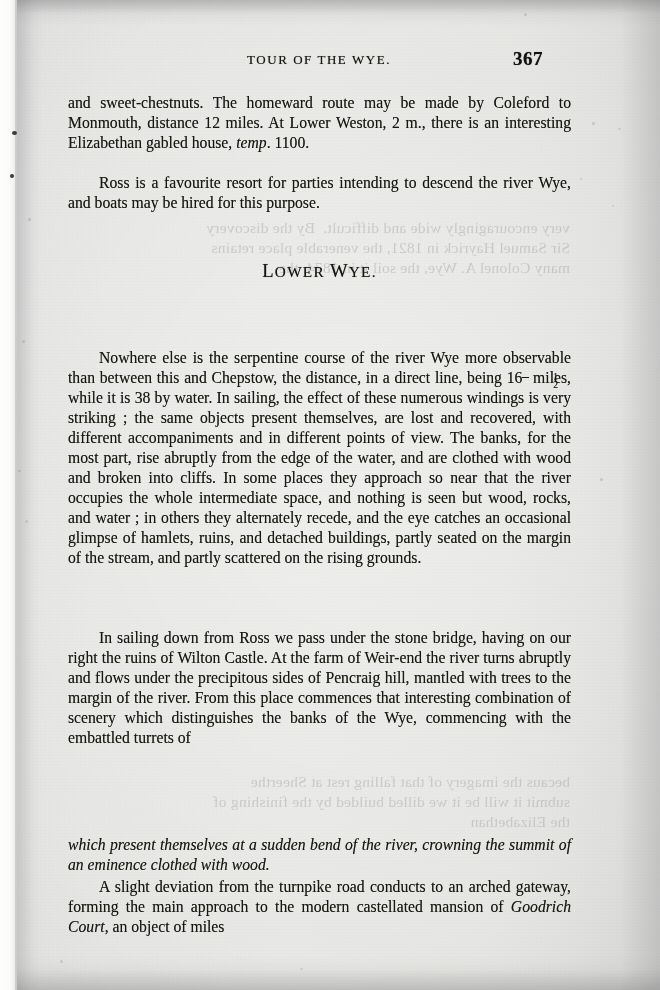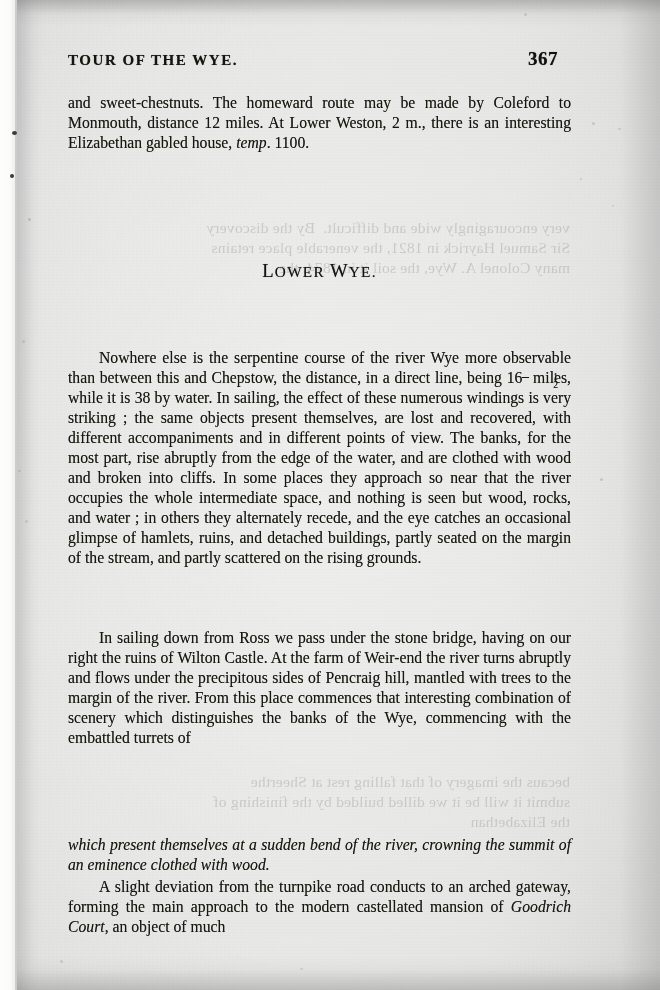--- a/index.html
+++ b/index.html
@@ -84,32 +84,33 @@
     white-space: pre;
     pointer-events: none;
     text-align: justify;
   }
 
   .runhead {
     position: absolute;
     left: 68px;
     top: 52px;
     width: 502px;
-    font-size: 15px;
+    text-align: center;
+    font-size: 13px;
     letter-spacing: 1.55px;
-    font-weight: 700;
+    font-weight: 400;
     color: #15150f;
     text-shadow: 0 0 0.7px rgba(20,20,15,0.55);
   }
   .folio {
     position: absolute;
     left: 498px;
     top: 48px;
     width: 60px;
-    text-align: right;
+    text-align: center;
     font-size: 19px;
     font-weight: 700;
     color: #111;
     letter-spacing: 0.5px;
     text-shadow: 0 0 0.8px rgba(17,17,17,0.6);
   }
 
   .para {
     position: absolute;
     left: 68px;
@@ -198,32 +199,33 @@
 many Colonel A. Wye, the soil it in 1874, the</div>
   <div class="showthrough" style="left:72px; top:772px; width:498px;">becaus the imagery of that falling rest at Sheerthe
 submit it will be it we dilled builded by the finishing of
 the Elizabethan</div>
 
   <div class="runhead">TOUR OF THE WYE.</div>
   <div class="folio">367</div>
 
   <div class="para noindent" style="top:93px;"><span>and sweet-chestnuts.   The homeward route may be  made by Coleford to Monmouth, distance 12 miles.   At Lower Weston, 2 m., there is an interesting Elizabethan  gabled house, </span><span class="ital">temp</span><span>. 1100.</span></div>
 
+  <div class="para indent" style="top:173px;">Ross is a favourite resort for parties intending to descend the river Wye, and boats may be hired for this purpose.</div>
 
   <div class="head-main" style="top:243px;margin-top:17px;"><span class="cap">L</span>OWER <span class="cap">W</span>YE.</div>
 
 
   <div class="para indent" style="top:348px;"><span>Nowhere else is  the  serpentine  course  of  the  river Wye more  observable  than  between  this  and  Chepstow, the  distance, in  a  direct  line,  being  16</span><span class="frac"><i class="n">1</i><i class="b"></i><i class="d">2</i></span><span> miles, while  it  is  38  by water.   In  sailing,  the  effect  of  these  numerous  windings  is very striking ; the same  objects  present  themselves, are  lost and recovered, with different accompaniments and in different points of view.   The  banks, for  the  most part, rise abruptly from  the  edge  of  the  water, and  are  clothed  with wood  and broken into cliffs.  In some places they approach so near that the  river occupies the  whole intermediate  space, and nothing is seen but wood, rocks, and water ;  in others they alternately recede, and the eye catches an occasional glimpse of hamlets, ruins, and  detached  buildings,  partly  seated  on  the  margin of the stream, and partly scattered on the rising grounds.</span></div>
 
   <div class="para indent" style="top:628px;">In sailing down from Ross we pass under the stone bridge, having on our right the ruins of Wilton Castle.   At the farm of Weir-end the river turns abruptly and flows under the precipitous  sides  of  Pencraig  hill,  mantled  with  trees  to  the margin of the river.   From this place commences that interesting combination  of  scenery which distinguishes  the  banks of the Wye, commencing with the embattled turrets of</div>
 
 
   <div class="para noindent" style="top:835px;font-style:italic;">which present themselves at a sudden bend of the river, crowning the summit of an eminence clothed with wood.</div>
 
-  <div class="para indent" style="top:877px;"><span>A  slight  deviation  from  the  turnpike  road conducts to an arched  gateway,  forming  the  main  approach  to  the  modern castellated  mansion  of  </span><span class="ital">Goodrich  Court</span><span>, an  object  of  much</span></div>
+  <div class="para indent" style="top:877px;"><span>A  slight  deviation  from  the  turnpike  road conducts to an arched  gateway,  forming  the  main  approach  to  the  modern castellated  mansion  of  </span><span class="ital">Goodrich  Court</span><span>, an  object  of  miles</span></div>
 
   <div class="speck" style="left:12px; top:131px; width:5px; height:4px;"></div>
   <div class="speck" style="left:10px; top:174px; width:4px; height:4px;"></div>
   <div class="speck soft" style="left:28px; top:218px; width:3px; height:3px; opacity:.6;"></div>
   <div class="speck soft" style="left:22px; top:340px; width:3px; height:3px; opacity:.5;"></div>
   <div class="speck soft" style="left:18px; top:470px; width:3px; height:2px; opacity:.55;"></div>
   <div class="speck soft" style="left:25px; top:520px; width:3px; height:3px; opacity:.45;"></div>
   <div class="speck soft" style="left:592px; top:122px; width:3px; height:3px; opacity:.5;"></div>
   <div class="speck soft" style="left:618px; top:128px; width:3px; height:2px; opacity:.45;"></div>
   <div class="speck soft" style="left:580px; top:178px; width:2px; height:2px; opacity:.5;"></div>

